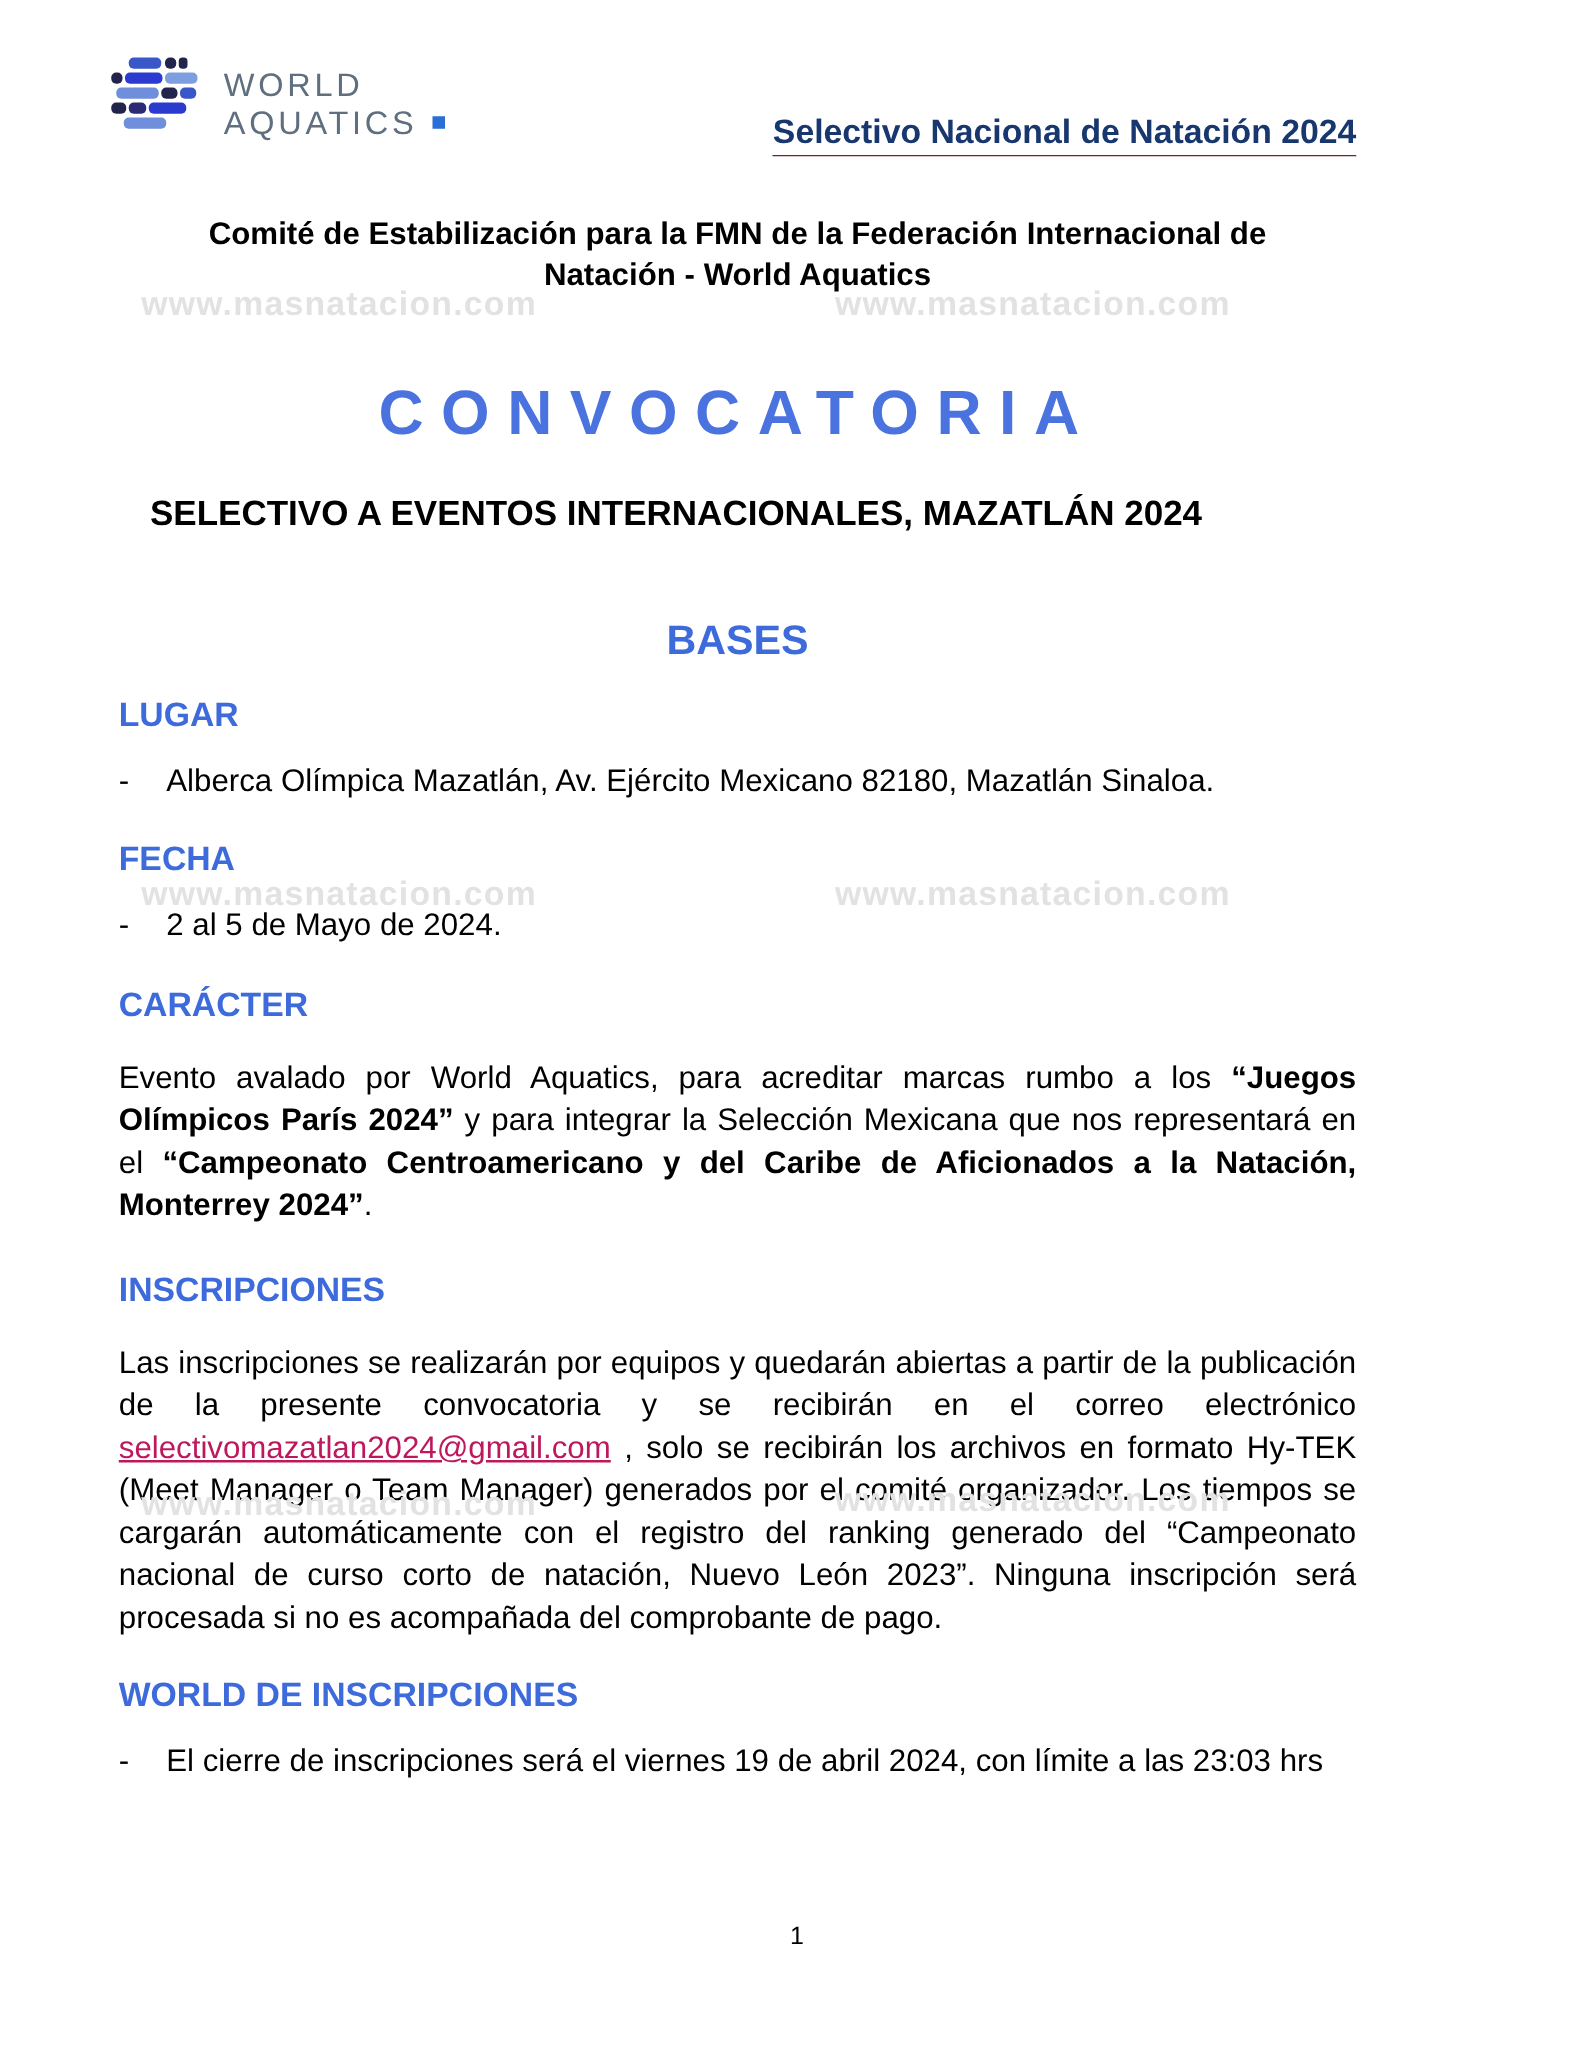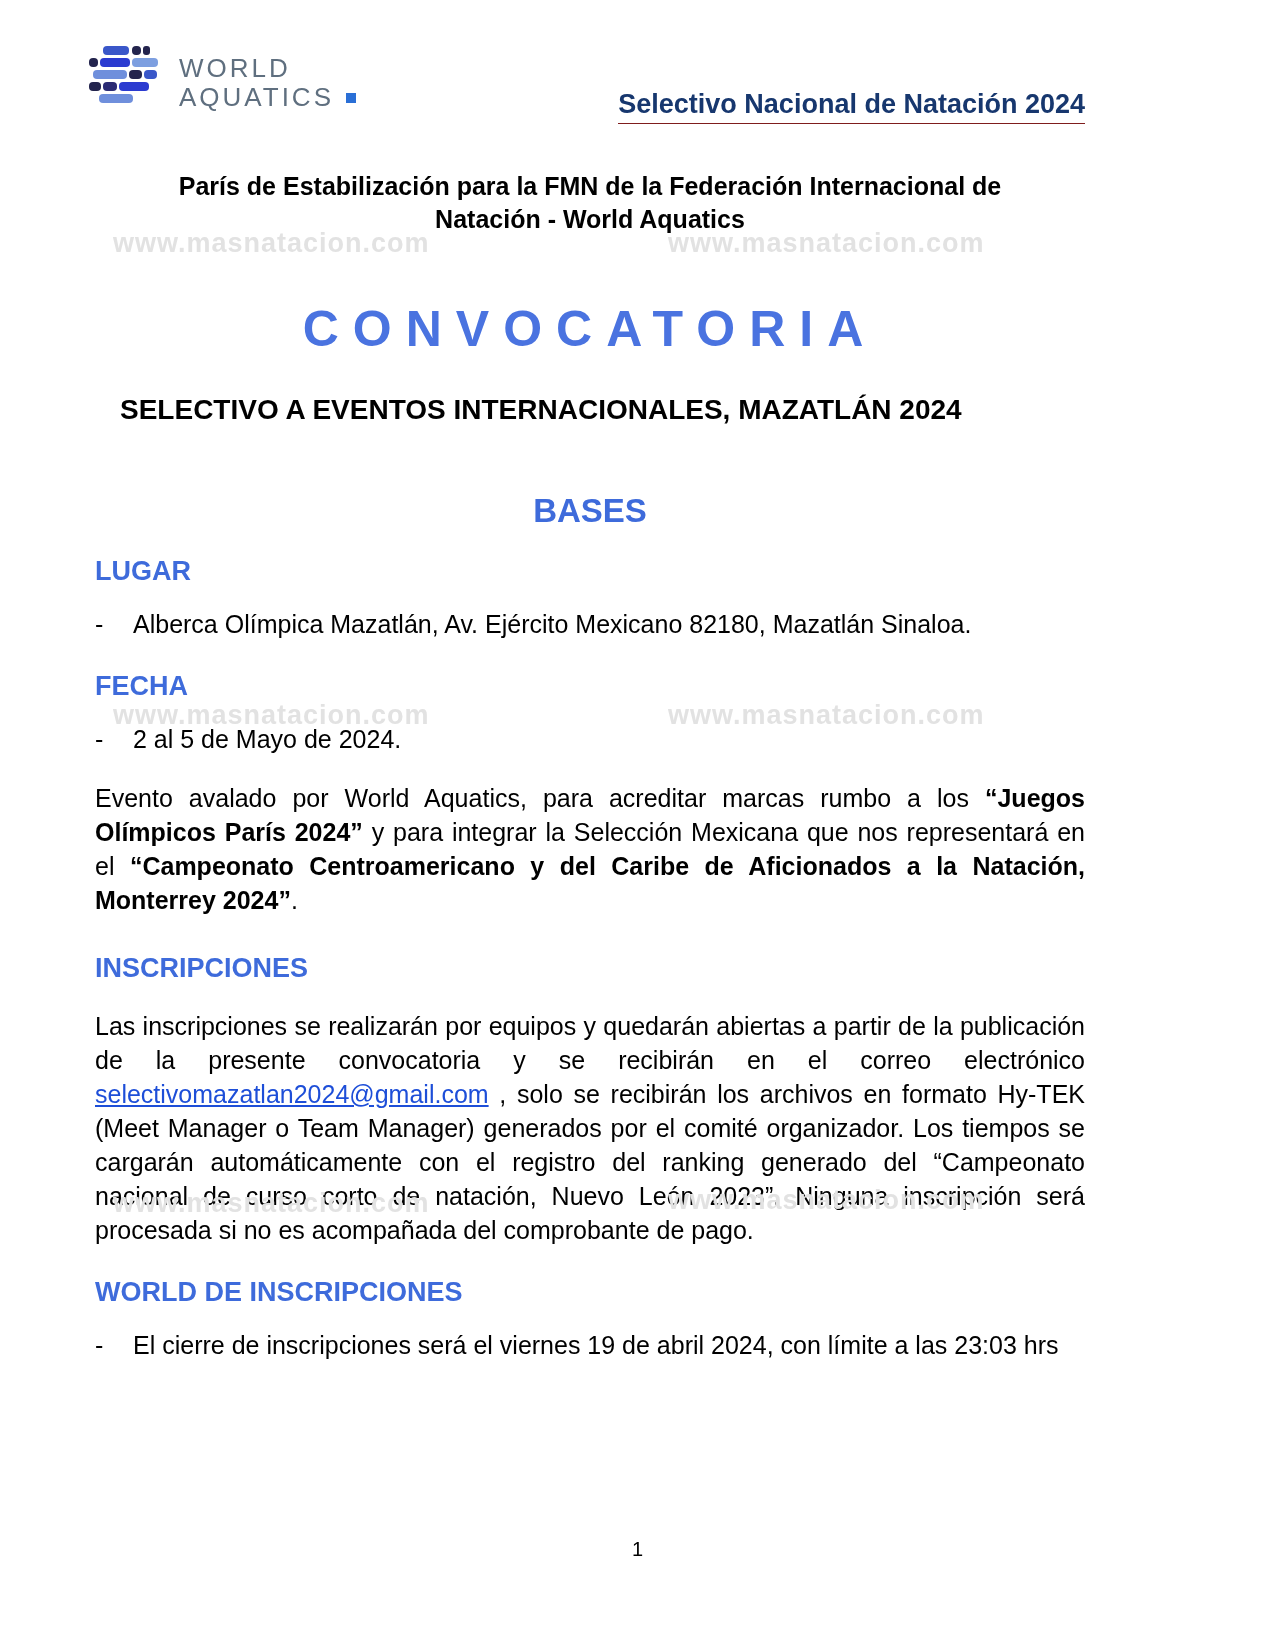--- a/index.html
+++ b/index.html
@@ -51,21 +51,21 @@
   .h-inscripciones{margin-top:36px;}
   .h-cierre{margin-top:30px;}
   .bullet{
     display:flex;margin-top:20px;font-size:25px;line-height:34px;
   }
   .bullet .dash{width:38px;flex:none;}
   .para{
     font-size:25px;line-height:34px;text-align:justify;
   }
   .para b{font-weight:bold;}
-  .email-link{color:#1d4ed8;text-decoration:underline;}
+  .email-link{color:#be185d;text-decoration:underline;}
   
   .wm{
     position:absolute;
     color:#e2e2e2;font-weight:bold;font-size:27px;letter-spacing:1px;
     white-space:nowrap;pointer-events:none;
   }
   .wm-r1l{top:228px;left:113px;}
   .wm-r1r{top:228px;left:668px;}
   .wm-r2l{top:700px;left:113px;}
   .wm-r2r{top:700px;left:668px;}
@@ -115,21 +115,21 @@
           <span class="logo-dot"></span>
         </div>
       </div>
     </div>
     <div class="header-title">Selectivo Nacional de Natación 2024</div>
   </div>
 
   <div class="content">
 
     <div class="committee">
-      <div>París de Estabilización para la FMN de la Federación Internacional de</div>
+      <div>Comité de Estabilización para la FMN de la Federación Internacional de</div>
       <div>Natación - World Aquatics</div>
     </div>
 
     <div class="convocatoria">CONVOCATORIA</div>
 
     <div class="subtitle">SELECTIVO A EVENTOS INTERNACIONALES, MAZATLÁN 2024</div>
 
     <div class="bases">BASES</div>
 
     <div class="sec-heading h-lugar">LUGAR</div>
@@ -137,20 +137,21 @@
       <span class="dash">-</span>
       <span>Alberca Olímpica Mazatlán, Av. Ejército Mexicano 82180, Mazatlán Sinaloa.</span>
     </div>
 
     <div class="sec-heading h-fecha">FECHA</div>
     <div class="bullet">
       <span class="dash">-</span>
       <span>2 al 5 de Mayo de 2024.</span>
     </div>
 
+    <div class="sec-heading h-caracter">CARÁCTER</div>
     <p class="para"><span>Evento avalado por World Aquatics, para acreditar marcas rumbo a los </span><b>“Juegos Olímpicos París 2024”</b><span> y para integrar la Selección Mexicana que nos representará en el </span><b>“Campeonato Centroamericano y del Caribe de Aficionados a la Natación, Monterrey 2024”</b><span>.</span></p>
 
     <div class="sec-heading h-inscripciones">INSCRIPCIONES</div>
     <p class="para"><span>Las inscripciones se realizarán por equipos y quedarán abiertas a partir de la publicación de la presente convocatoria y se recibirán en el correo electrónico </span><a href="#" class="email-link">selectivomazatlan2024@gmail.com</a><span> , solo se recibirán los archivos en formato Hy-TEK (Meet Manager o Team Manager) generados por el comité organizador. Los tiempos se cargarán automáticamente con el registro del ranking generado del “Campeonato nacional de curso corto de natación, Nuevo León 2023”. Ninguna inscripción será procesada si no es acompañada del comprobante de pago.</span></p>
 
     <div class="sec-heading h-cierre">WORLD DE INSCRIPCIONES</div>
     <div class="bullet">
       <span class="dash">-</span>
       <span>El cierre de inscripciones será el viernes 19 de abril 2024, con límite a las 23:03 hrs</span>
     </div>

